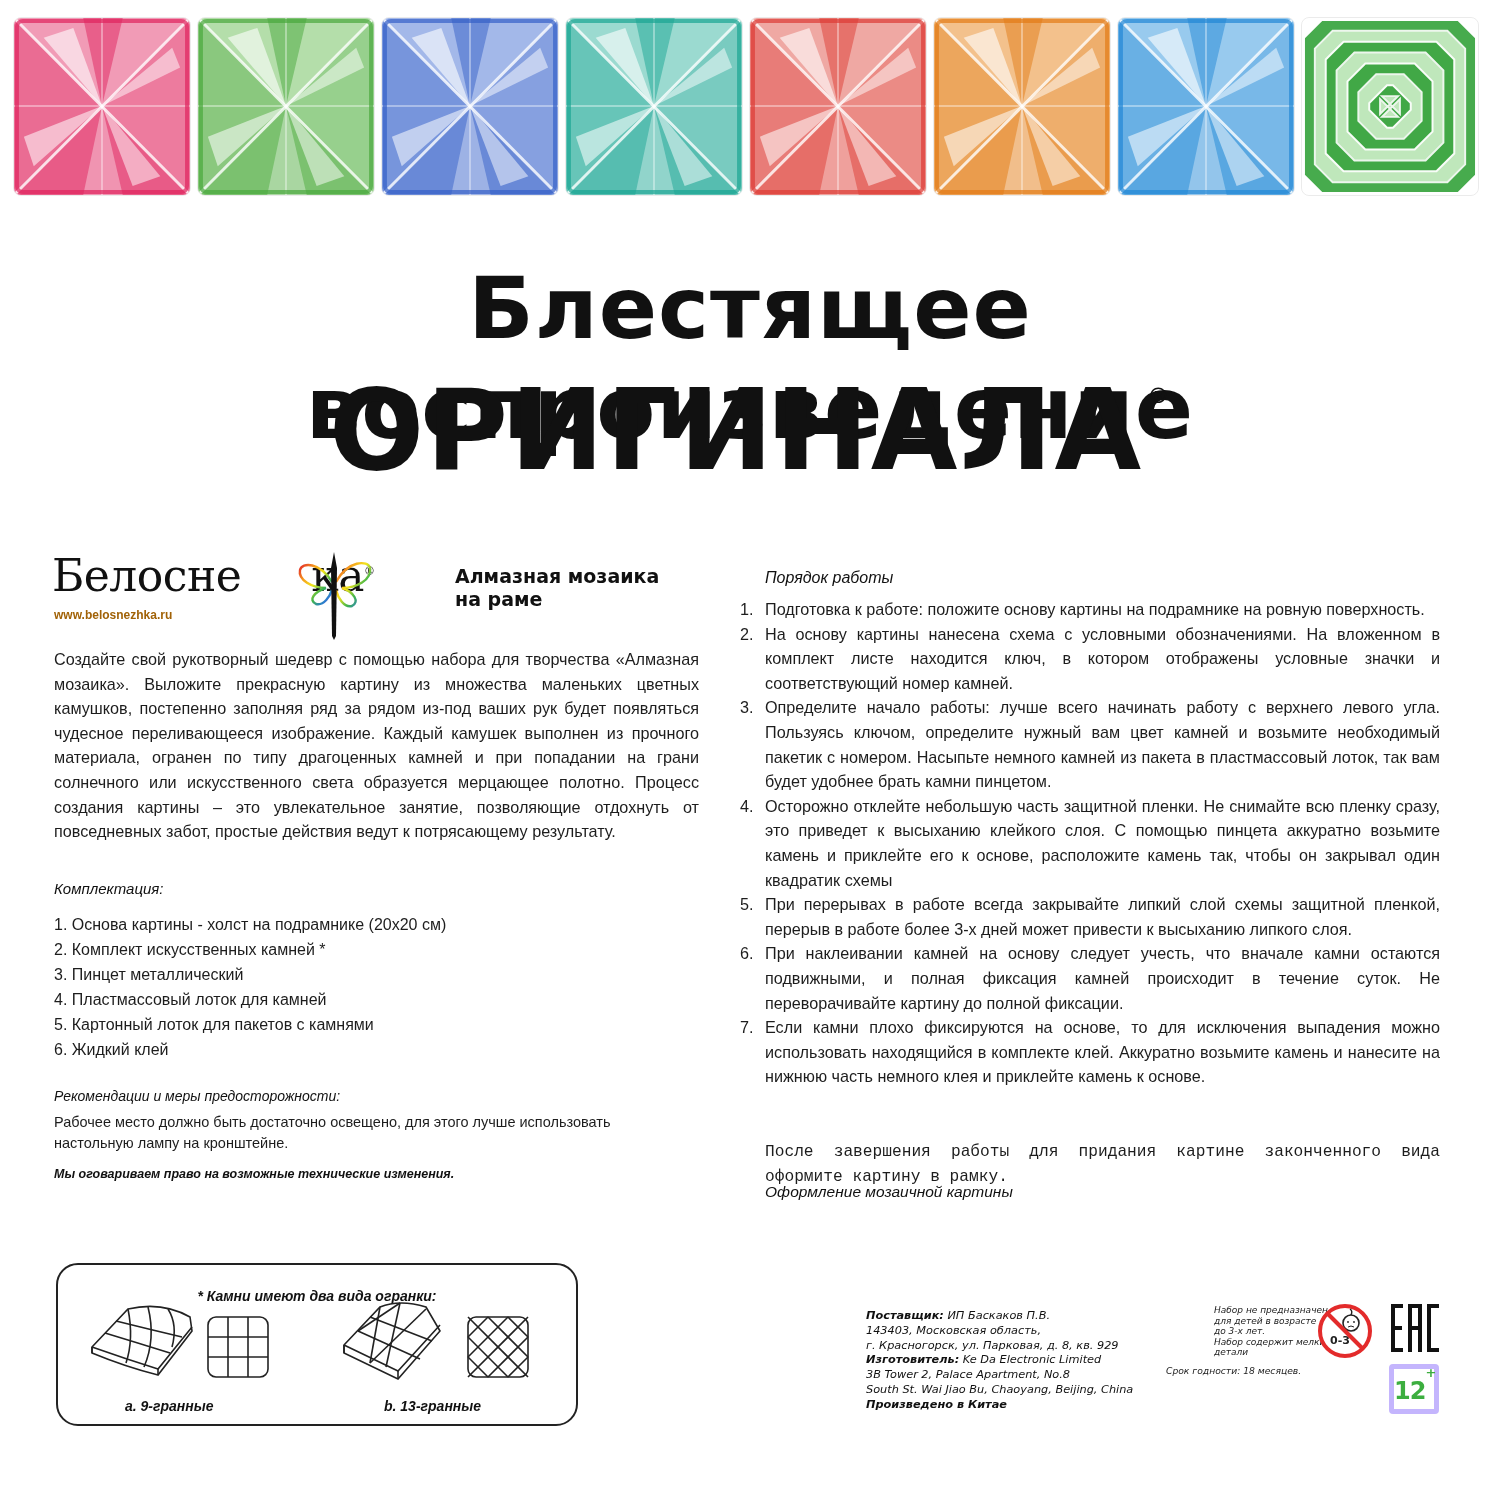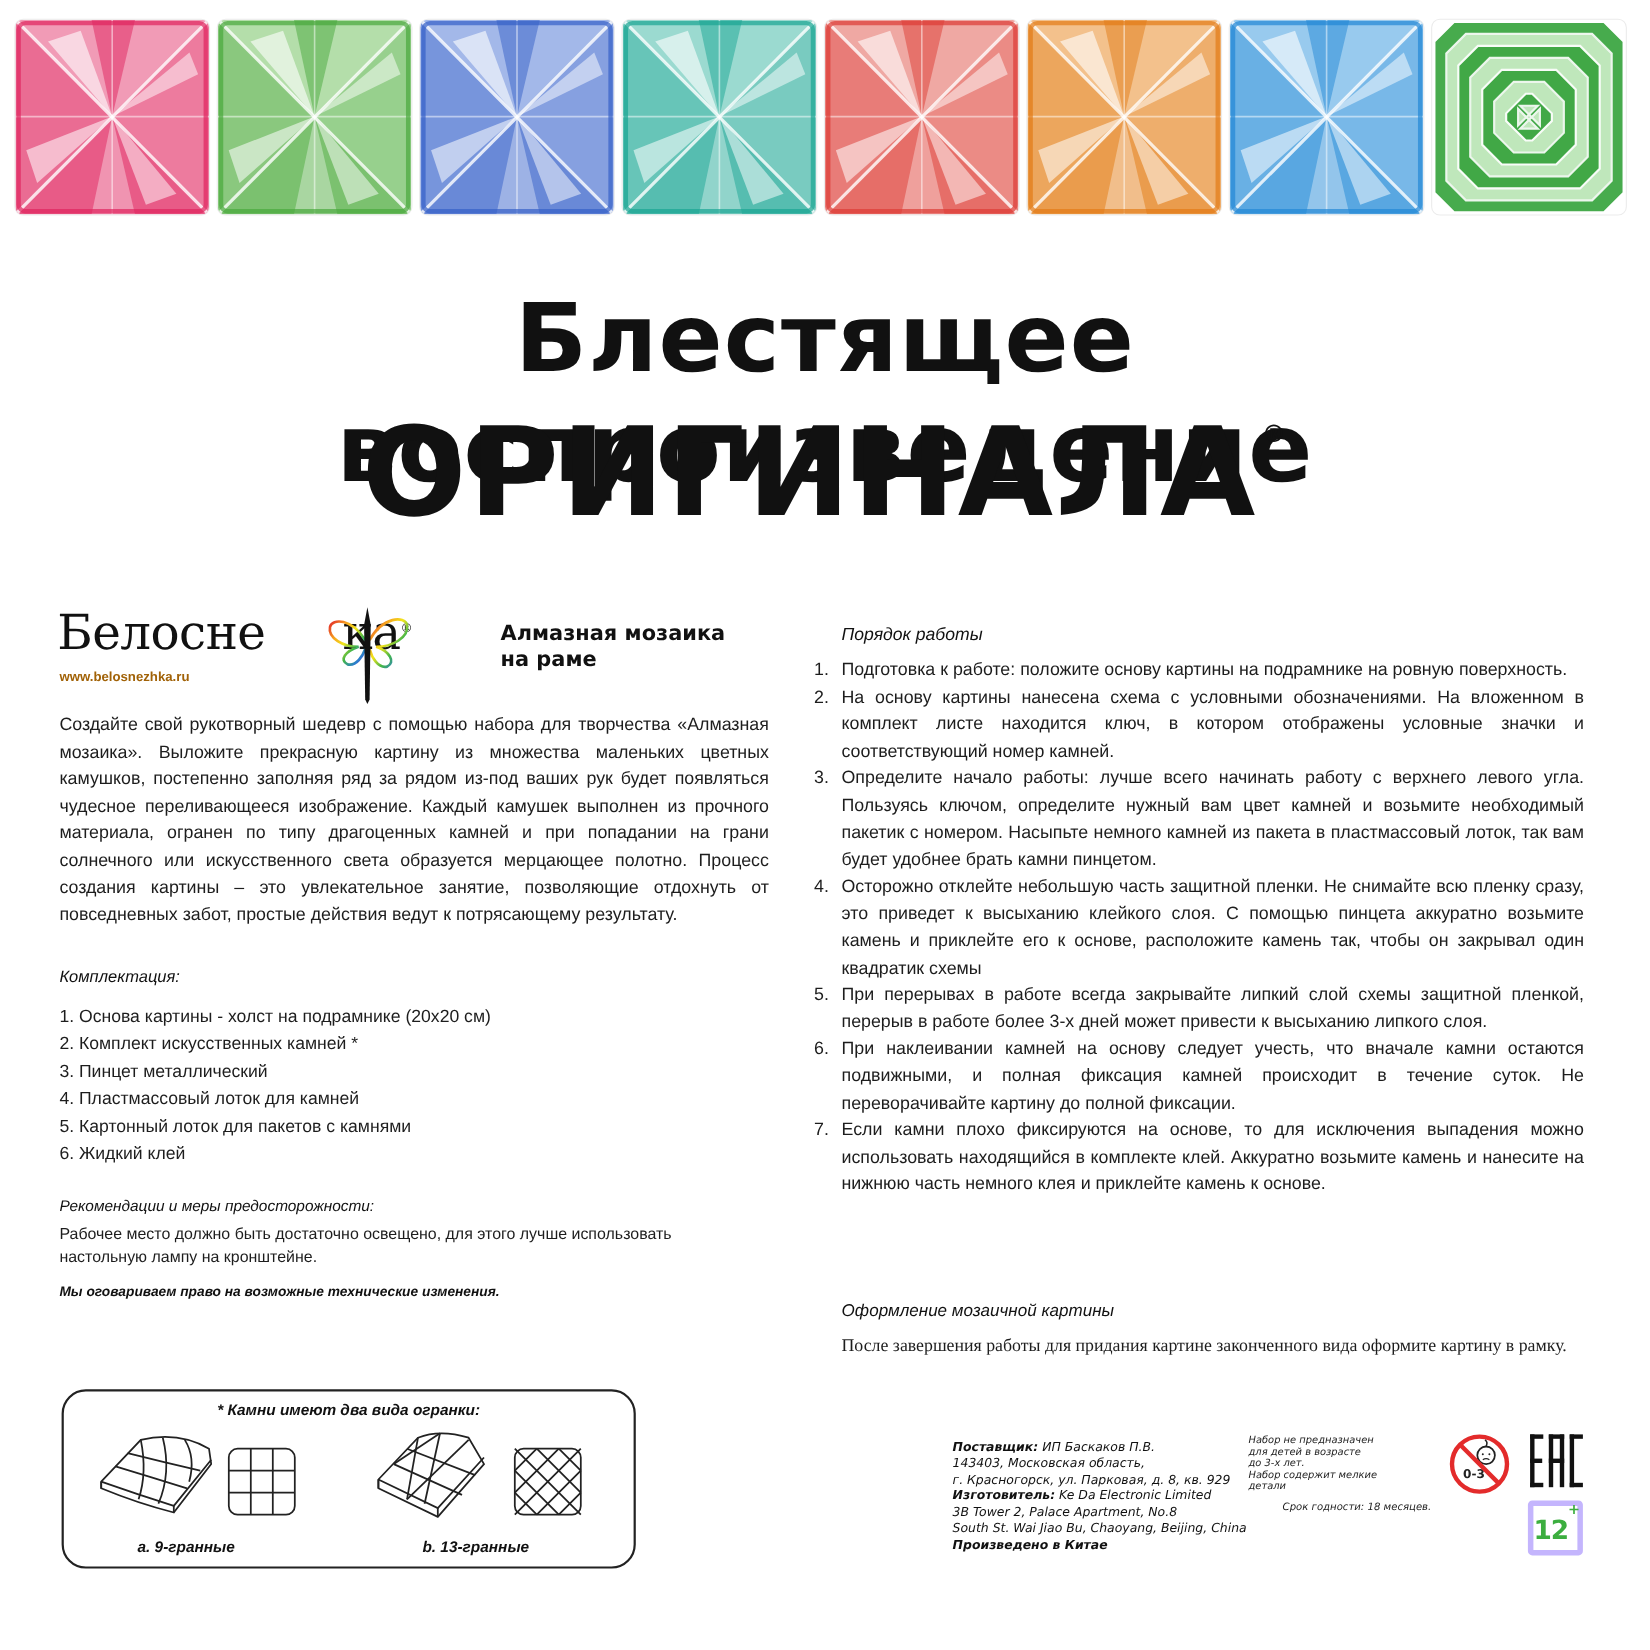--- a/index.html
+++ b/index.html
@@ -28,40 +28,40 @@
   .intro { position: absolute; left: 54px; top: 647px; width: 645px; font-size: 16.2px; line-height: 24.6px; text-align: justify; color: #1d1d1d; font-family: "Liberation Sans", sans-serif; }
   .sec-title { font-family: "Liberation Sans", sans-serif; font-weight: normal; font-style: italic; color: #111; }
   .kit-title { position: absolute; left: 54px; top: 880px; font-size: 15px; }
   .kit-list { position: absolute; left: 54px; top: 912px; list-style: none; font-family: "Liberation Sans", sans-serif; font-size: 16px; line-height: 25px; color: #1d1d1d; }
   .rec-title { position: absolute; left: 54px; top: 1088px; font-size: 14px; }
   .rec-text { position: absolute; left: 54px; top: 1112px; width: 560px; font-family: "Liberation Sans", sans-serif; font-size: 14.5px; line-height: 21px; color: #1d1d1d; }
   .disclaimer { position: absolute; left: 54px; top: 1166px; font-family: "Liberation Sans", sans-serif; font-weight: bold; font-style: italic; font-size: 12.5px; line-height: 16px; color: #111; }
 
   
   .cuts-box { position: absolute; left: 56px; top: 1263px; width: 522px; height: 163px; border: 2px solid #222; border-radius: 22px; }
-  .cuts-title { position: absolute; left: 0; width: 100%; top: 8px; text-align: center; font-family: "Liberation Sans", sans-serif; font-weight: bold; font-style: italic; font-size: 14px; color: #111; }
+  .cuts-title { position: absolute; left: 0; width: 100%; top: 23px; text-align: center; font-family: "Liberation Sans", sans-serif; font-weight: bold; font-style: italic; font-size: 14px; color: #111; }
   .cut { position: absolute; top: 30px; }
   .cut-a { left: 30px; }
   .cut-b { left: 282px; }
   .cut-label { position: absolute; top: 133px; font-family: "Liberation Sans", sans-serif; font-weight: bold; font-style: italic; font-size: 14px; color: #111; }
   .cut-label-a { left: 67px; }
   .cut-label-b { left: 326px; }
 
   
   .steps-title { position: absolute; left: 765px; top: 569px; font-size: 16px; }
   .steps { position: absolute; left: 738px; top: 597px; width: 702px; list-style: none; }
   .steps li { position: relative; padding-left: 27px; font-family: "Liberation Sans", sans-serif; font-size: 16.2px; line-height: 24.6px; text-align: justify; color: #1d1d1d; }
   .steps li .num { position: absolute; left: 2px; top: 0; }
   .frame-title { position: absolute; left: 765px; top: 1183px; font-size: 15.5px; }
-  .frame-text { position: absolute; left: 765px; top: 1211px; width: 675px; font-family: Liberation Serif, serif; font-size: 16.2px; line-height: 25px; text-align: justify; color: #1d1d1d; }
+  .frame-text { position: absolute; left: 765px; top: 1140px; width: 675px; font-family: Liberation Mono, monospace; font-size: 16.2px; line-height: 25px; text-align: justify; color: #1d1d1d; }
 
   
   .supplier { position: absolute; left: 866px; top: 1309px; font-family: "DejaVu Sans", sans-serif; font-style: italic; font-size: 11.3px; line-height: 14.8px; color: #111; white-space: nowrap; }
   .supplier b { font-weight: bold; }
-  .warning { position: absolute; left: 1135px; top: 1305px; font-family: "DejaVu Sans", sans-serif; font-style: italic; font-size: 9px; line-height: 10.6px; color: #222; width: 130px; }
+  .warning { position: absolute; left: 1214px; top: 1305px; font-family: "DejaVu Sans", sans-serif; font-style: italic; font-size: 9px; line-height: 10.6px; color: #222; width: 130px; }
   .shelf { position: absolute; left: 1166px; top: 1365px; font-family: "DejaVu Sans", sans-serif; font-style: italic; font-size: 9.2px; color: #222; white-space: nowrap; }
   .age-icon { position: absolute; left: 1316px; top: 1302px; width: 58px; height: 58px; }
   .eac { position: absolute; left: 1389px; top: 1302px; width: 52px; height: 52px; }
   .age-badge { position: absolute; left: 1389px; top: 1364px; width: 50px; height: 50px; border: 5px solid #c4b5fd; border-radius: 4px; color: #3cae3f; font-family: "DejaVu Sans", sans-serif; font-weight: bold; font-size: 24px; text-align: center; line-height: 44px; letter-spacing: -1px; }
   .age-badge sup { font-size: 13px; position: relative; top: -6px; vertical-align: top; line-height: 20px; }
 </style>
 </head>
 <body>
 
 <div class="gems">

